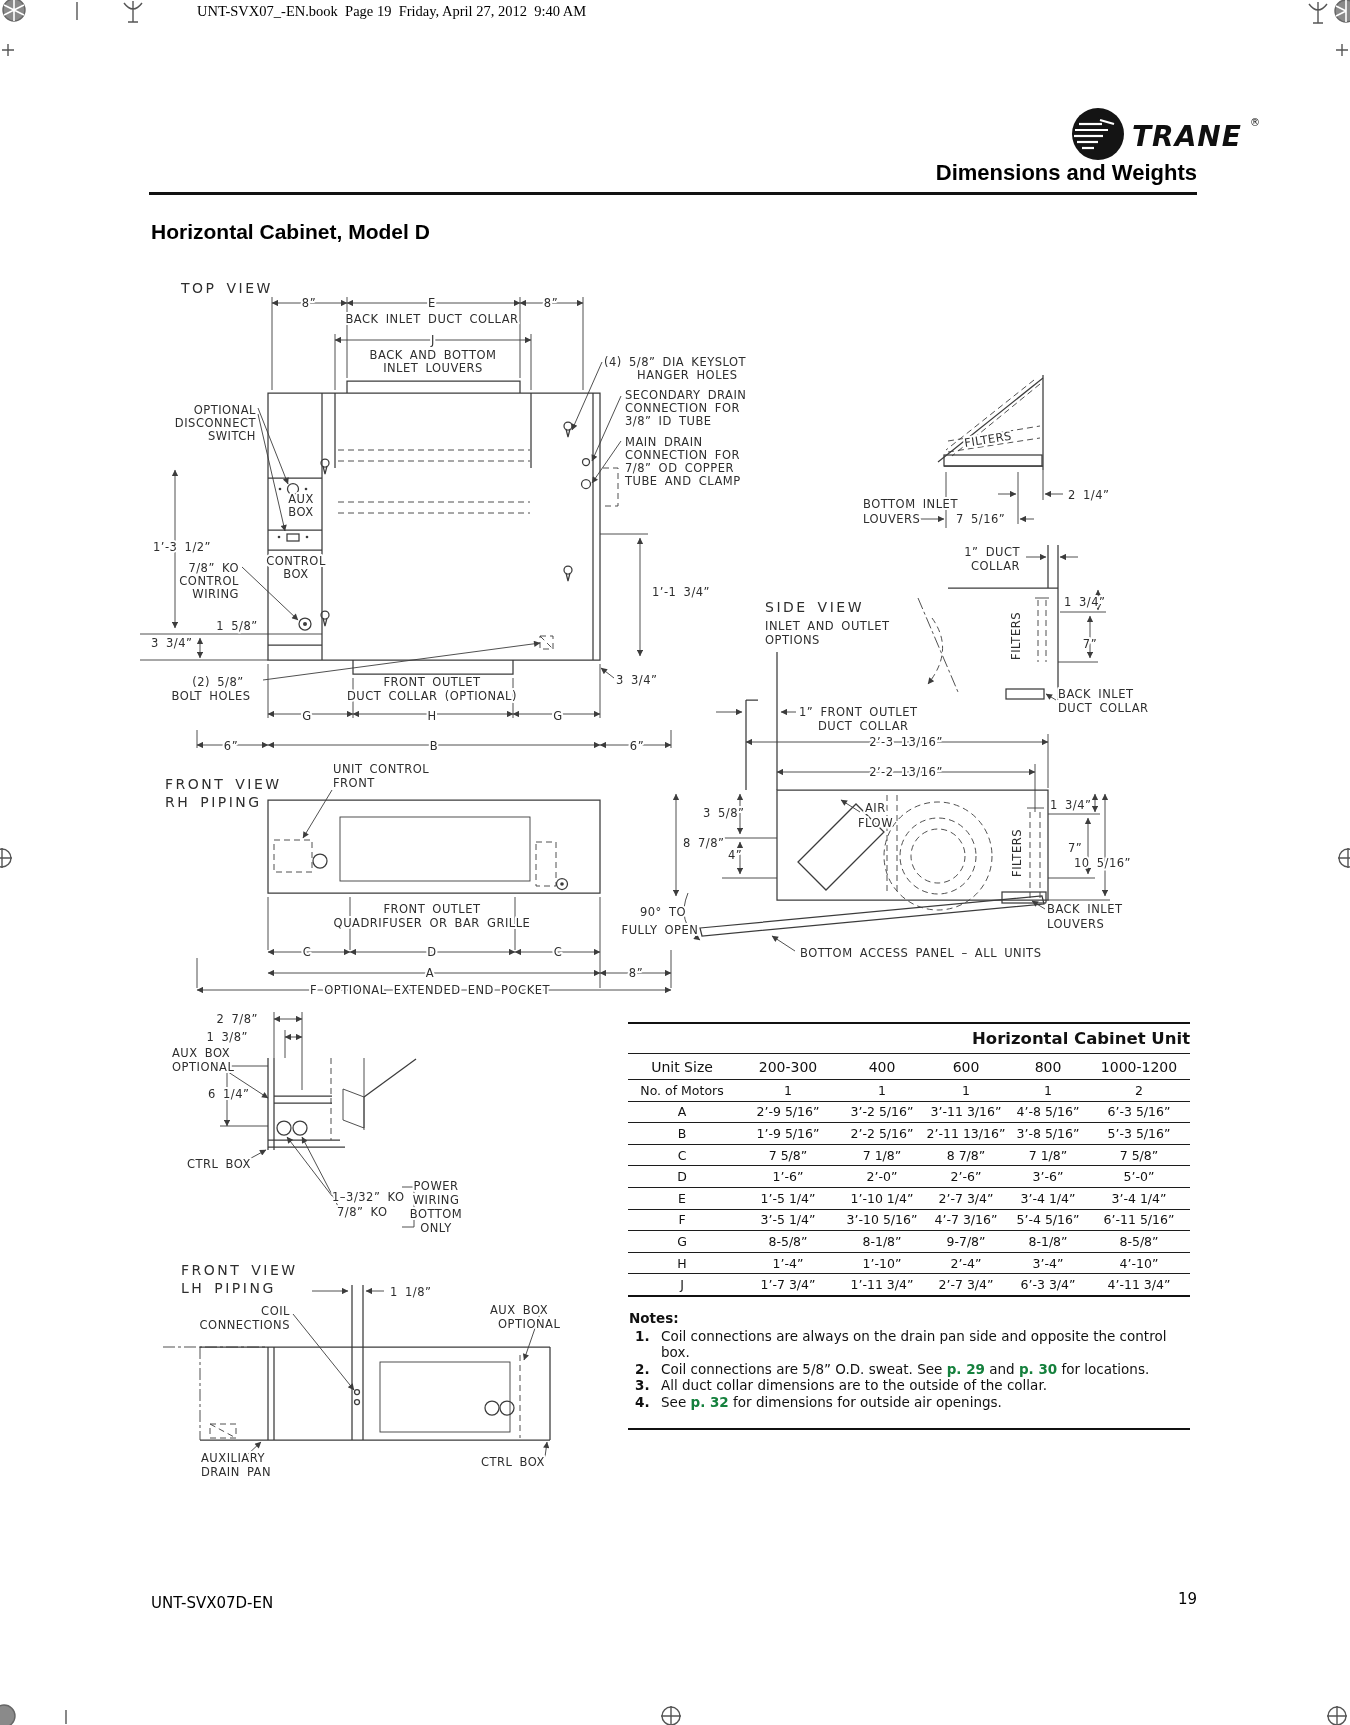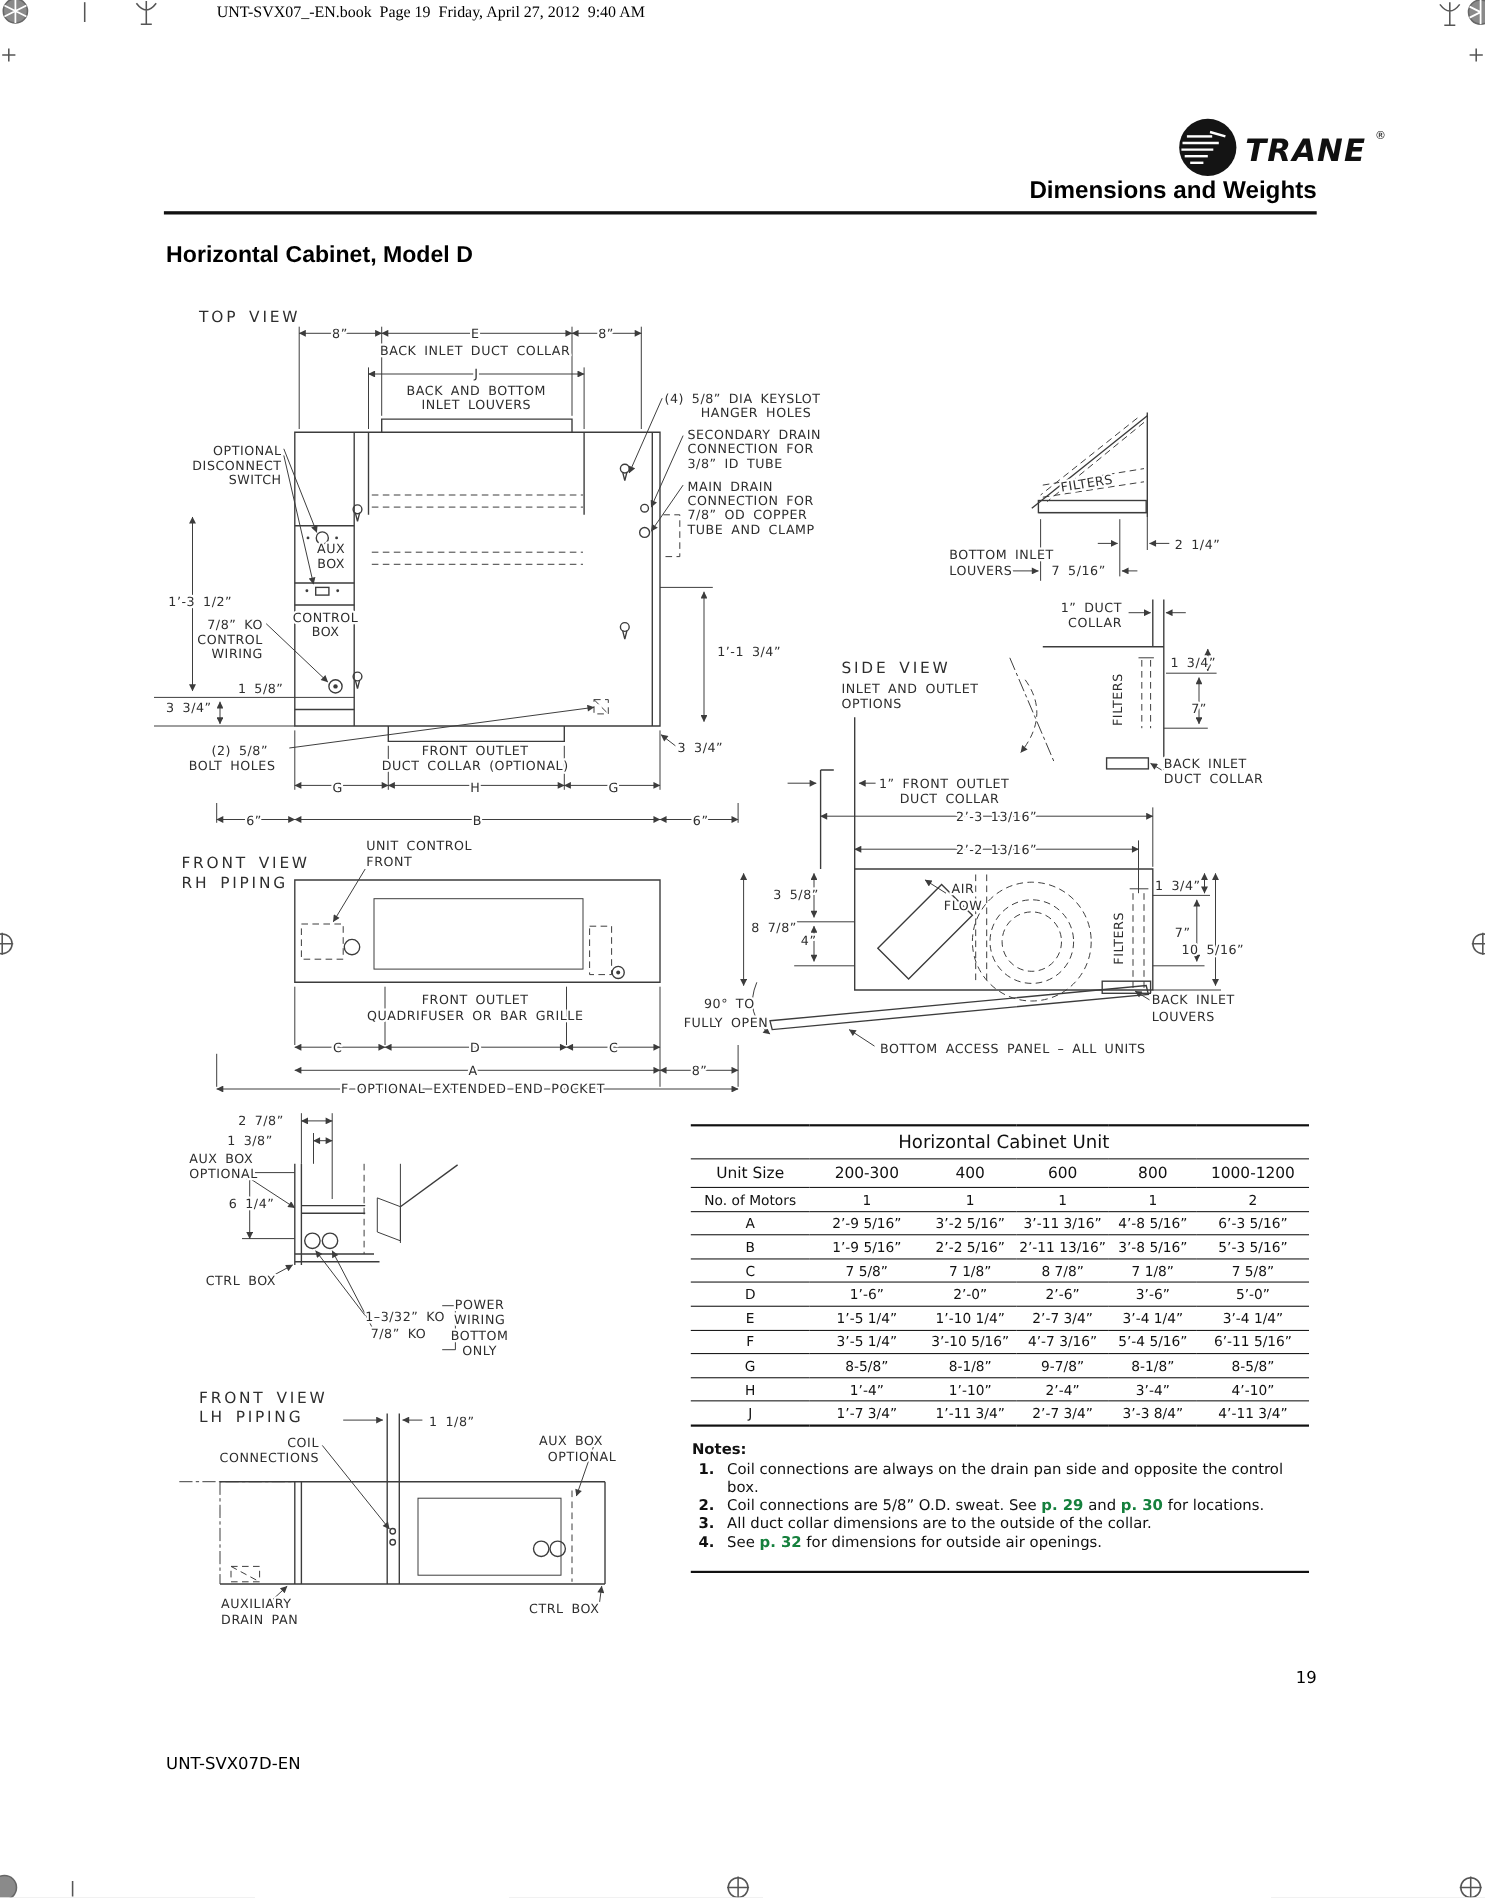--- a/index.html
+++ b/index.html
@@ -29,34 +29,34 @@
   .trane-word{font-family:"DejaVu Sans",sans-serif;font-weight:800;font-style:italic;
               font-size:28px;fill:#101010;letter-spacing:1px;}
   .trane-reg{font-family:"DejaVu Sans",sans-serif;font-size:10px;fill:#101010;}
   
   .dim-table{position:absolute;left:628px;top:1022px;width:562px;}
   .dim-table table{border-collapse:collapse;width:562px;table-layout:fixed;
                    border-top:2.2px solid #111;}
   .dim-table tr{border-bottom:1.5px solid #1c1c1c;}
   .dim-table td,.dim-table th{padding:0;text-align:center;font-family:"DejaVu Sans",sans-serif;
                    font-size:12.5px;color:#111;height:20.6px;overflow:hidden;white-space:nowrap;}
-  .dim-table .t-title td{text-align:center;font-size:16.5px;font-weight:normal;height:29px;padding-left:7px;}
+  .dim-table .t-title td{text-align:right;font-size:16.5px;font-weight:bold;height:29px;padding-left:7px;}
   .dim-table .t-head th{font-size:14px;font-weight:normal;height:25px;}
   .dim-table tbody tr:last-child{border-bottom:2px solid #111;}
   
   .notes{position:absolute;left:628px;top:1307px;width:562px;border-bottom:2.2px solid #111;
          padding-bottom:18px;font-family:"DejaVu Sans",sans-serif;font-size:13.5px;line-height:16.5px;color:#111;}
   .notes .nhead{font-weight:bold;padding:3px 0 1px 1px;}
   .note{display:flex;}
   .nnum{font-weight:bold;flex:none;width:26px;padding-left:7px;}
   .ntext{flex:1;padding-right:4px;}
   .nlink{color:#15803d;font-weight:bold;}
   
   .footer-left{position:absolute;left:151px;top:1594px;font-size:15px;color:#000;}
-  .footer-page{position:absolute;right:153px;top:1516px;font-size:15px;color:#000;}
+  .footer-page{position:absolute;right:153px;top:1590px;font-size:15px;color:#000;}
 </style>
 </head>
 <body>
 
 <div class="page">
 
   <svg class="art" viewBox="0 0 1350 1725" xmlns="http://www.w3.org/2000/svg">
     <defs>
       <marker id="ar" viewBox="0 0 10 10" refX="9.5" refY="5" markerWidth="10" markerHeight="7" orient="auto-start-reverse">
           <path d="M0,0 L10,5 L0,10 z" fill="#3c3c3c"></path>
@@ -493,21 +493,21 @@
             <td>1’-10”</td>
             <td>2’-4”</td>
             <td>3’-4”</td>
             <td>4’-10”</td>
           </tr>
           <tr>
             <td>J</td>
             <td>1’-7 3/4”</td>
             <td>1’-11 3/4”</td>
             <td>2’-7 3/4”</td>
-            <td>3’-3 8/4”</td>
+            <td>6’-3 3/4”</td>
             <td>4’-11 3/4”</td>
           </tr>
         </tbody>
       </table>
     </div>
   <div class="notes" id="notes">
       <div class="nhead">Notes:</div>
       <div class="note">
         <span class="nnum">1.</span>
         <span class="ntext"><span>Coil connections are always on the drain pan side and opposite the control box.</span></span>

